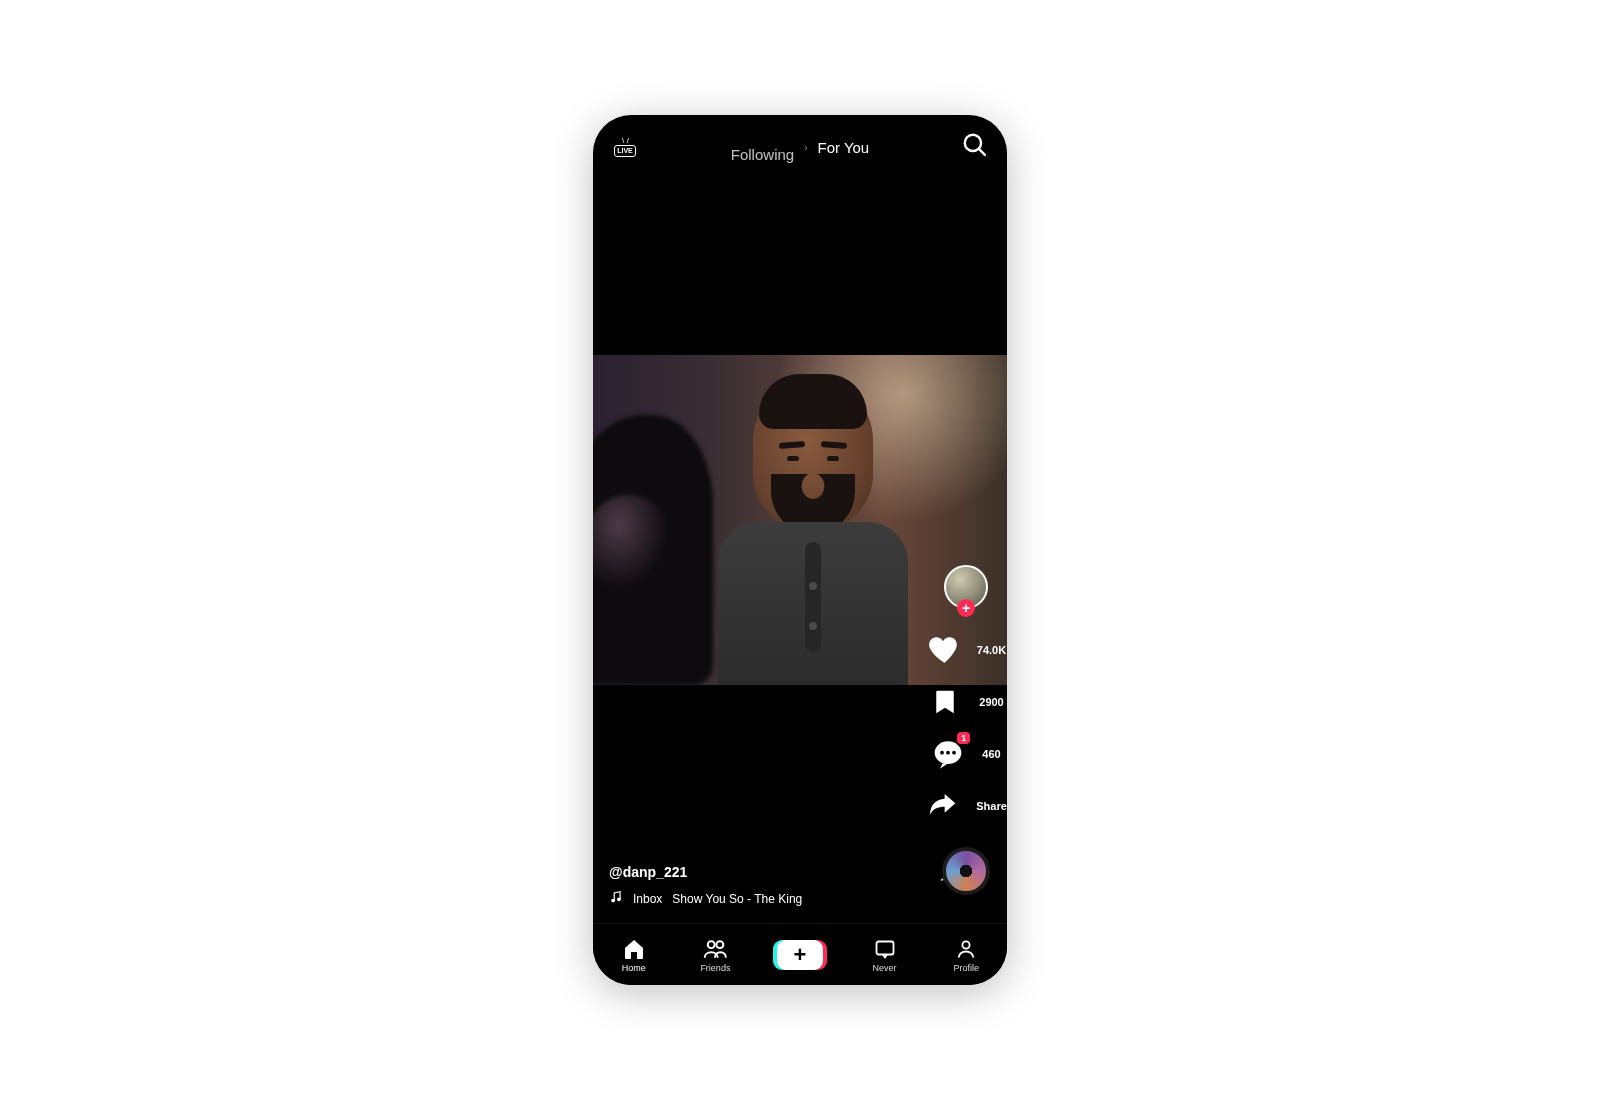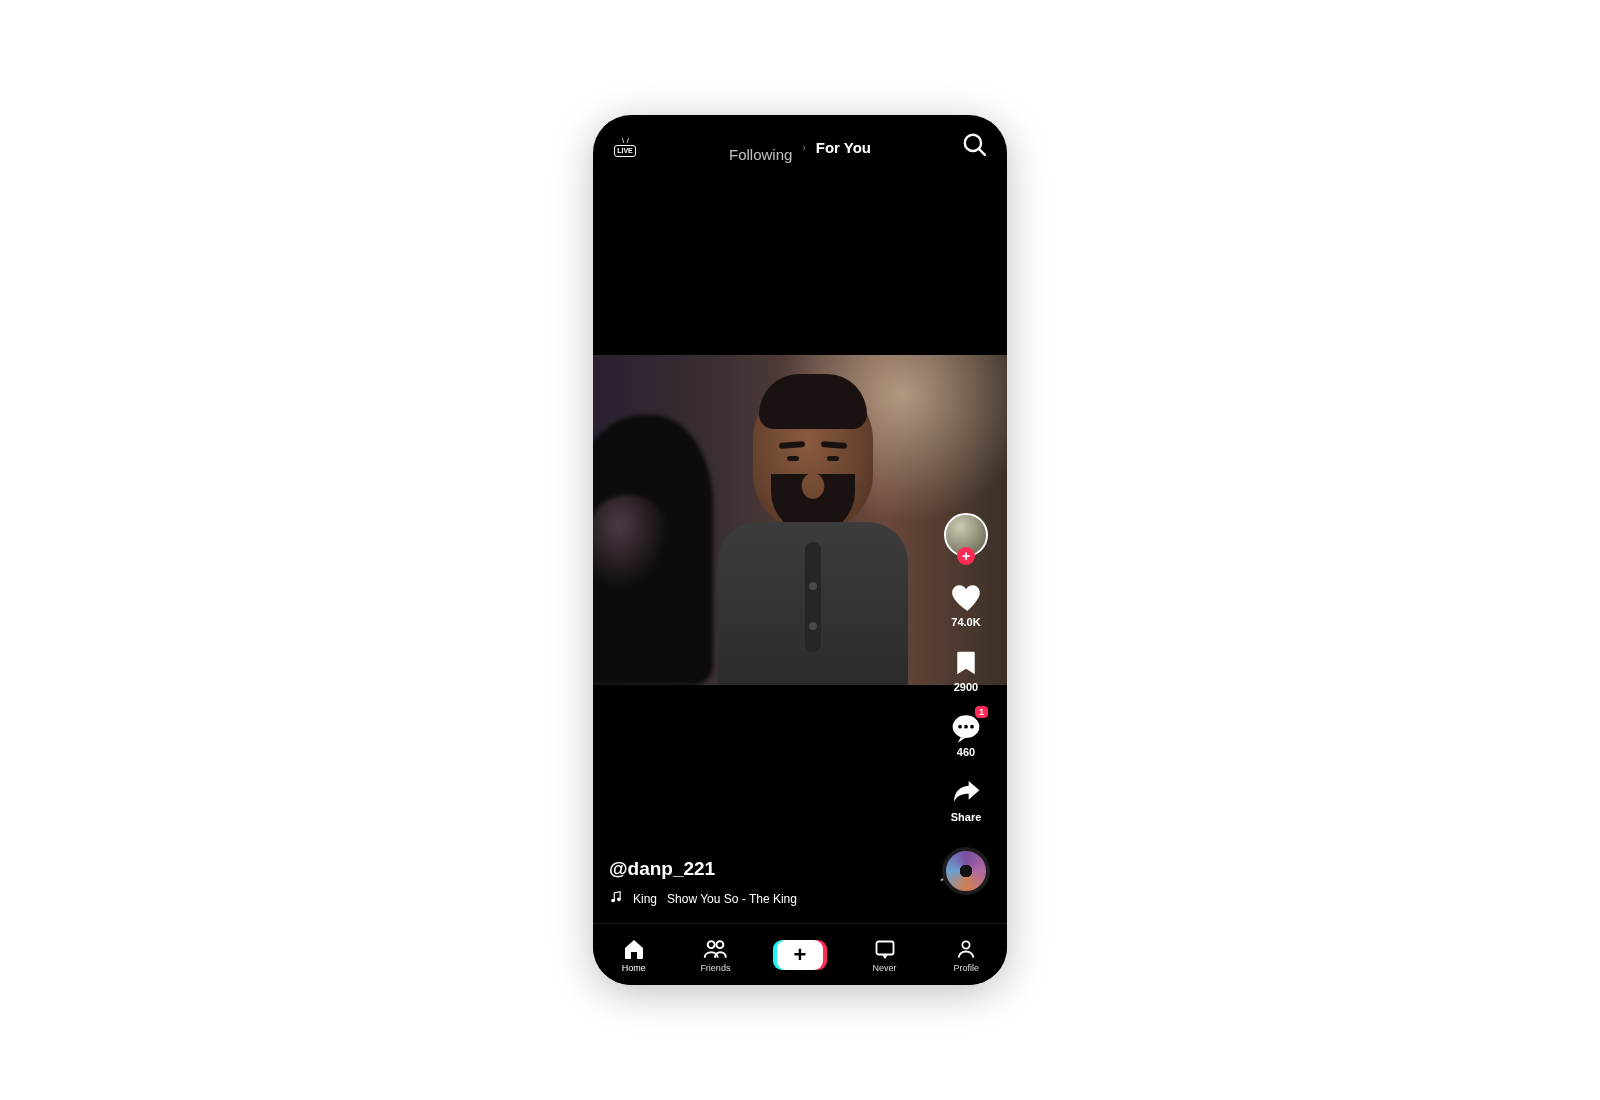--- a/index.html
+++ b/index.html
@@ -46,21 +46,21 @@
   .live-icon .box{
     border:1.6px solid #fff;
     border-radius:3px;
     font-size:7px; font-weight:700;
     padding:0px 2px;
     line-height:10px;
   }
   .feed-tabs { display:flex; align-items:center; gap:10px; font-size:15px;}
   .feed-tabs .dim{ color: rgba(255,255,255,0.75); font-weight:500;margin-top:14px;}
   .feed-tabs .sep{ color: rgba(255,255,255,0.5); font-size:10px;}
-  .feed-tabs .active{ color:#fff; font-weight:700;}
+  .feed-tabs .active{ color:#fff; font-weight:400;}
   .search-icon{
     position:absolute; right:18px; top:4px; width:28px;height:28px;
   }
   
   .overlay-caption{
     position:absolute;
     top:140px; left:0; right:0;
     display:flex; justify-content:center;
     z-index:20;
   }
@@ -155,21 +155,21 @@
     background: radial-gradient(circle at 35% 30%, #cccab0 0%, #8f8d78 55%, #55543f 100%);
     border:2px solid #fff;
   }
   .follow-badge{
     position:absolute; bottom:-8px; left:50%; transform:translateX(-50%);
     width:18px;height:18px;border-radius:50%;
     background:#fe2c55; color:#fff;
     display:flex;align-items:center;justify-content:center;
     font-size:14px; font-weight:800; line-height:1;
   }
-  .rail-item{ display:flex;flex-direction:column;align-items:center;gap:1px;}
+  .rail-item{ display:flex;align-items:center;gap:17px;}
   .rail-item .lbl{ font-size:11px; font-weight:600; color:#fff;}
   .rail-icon{width:34px;height:34px;display:flex;align-items:center;justify-content:center;position:relative;}
   .comment-badge{
     position:absolute; top:-6px; right:-6px;
     background:#fe2c55; color:#fff;
     font-size:9px; font-weight:700;
     padding:1px 4px; border-radius:5px;
     border:1px solid #000;
   }
   .disc{
@@ -189,21 +189,21 @@
     z-index:24;
   }
 
   
   .meta{
     position:absolute;
     left:16px; right:80px; bottom:78px;
     z-index:25;
     font-size:12px;
   }
-  .username{ font-weight:700; font-size:19px; margin-bottom:8px;}
+  .username{ font-weight:700; font-size:14px; margin-bottom:8px;}
   .caption-line{ color:rgba(255,255,255,0.92); line-height:1.45; }
   .seemore{ color:rgba(255,255,255,0.9); font-weight:500;}
   .sound-row{
     display:flex; align-items:center; gap:10px;
     margin-top:10px; font-size:12px;
   }
   .sound-row .tag{ font-weight:500;}
 
   
   .navbar{
@@ -339,21 +339,21 @@
   <div class="meta">
     <div class="username">@danp_221</div>
     <div class="sound-row">
       <span>
         <svg viewBox="0 0 24 24" width="14" height="14" fill="none" stroke="#fff" stroke-width="2">
           <path d="M9 18V5l10-2v13"></path>
             <circle cx="7" cy="18" r="2.2" fill="#fff"></circle>
             <circle cx="17" cy="16" r="2.2" fill="#fff"></circle>
         </svg>
       </span>
-      <span class="tag">King</span>
+      <span class="tag">Inbox</span>
       <span>Show You So - The King</span>
     </div>
   </div>
 
   <div class="navbar">
     <div class="nav-item active">
       <div class="nicon">
         <svg viewBox="0 0 24 24" width="24" height="24" fill="#fff">
           <path d="M3 11l9-8 9 8v10a1 1 0 0 1-1 1h-5v-7h-6v7H4a1 1 0 0 1-1-1V11z"></path>
         </svg>

